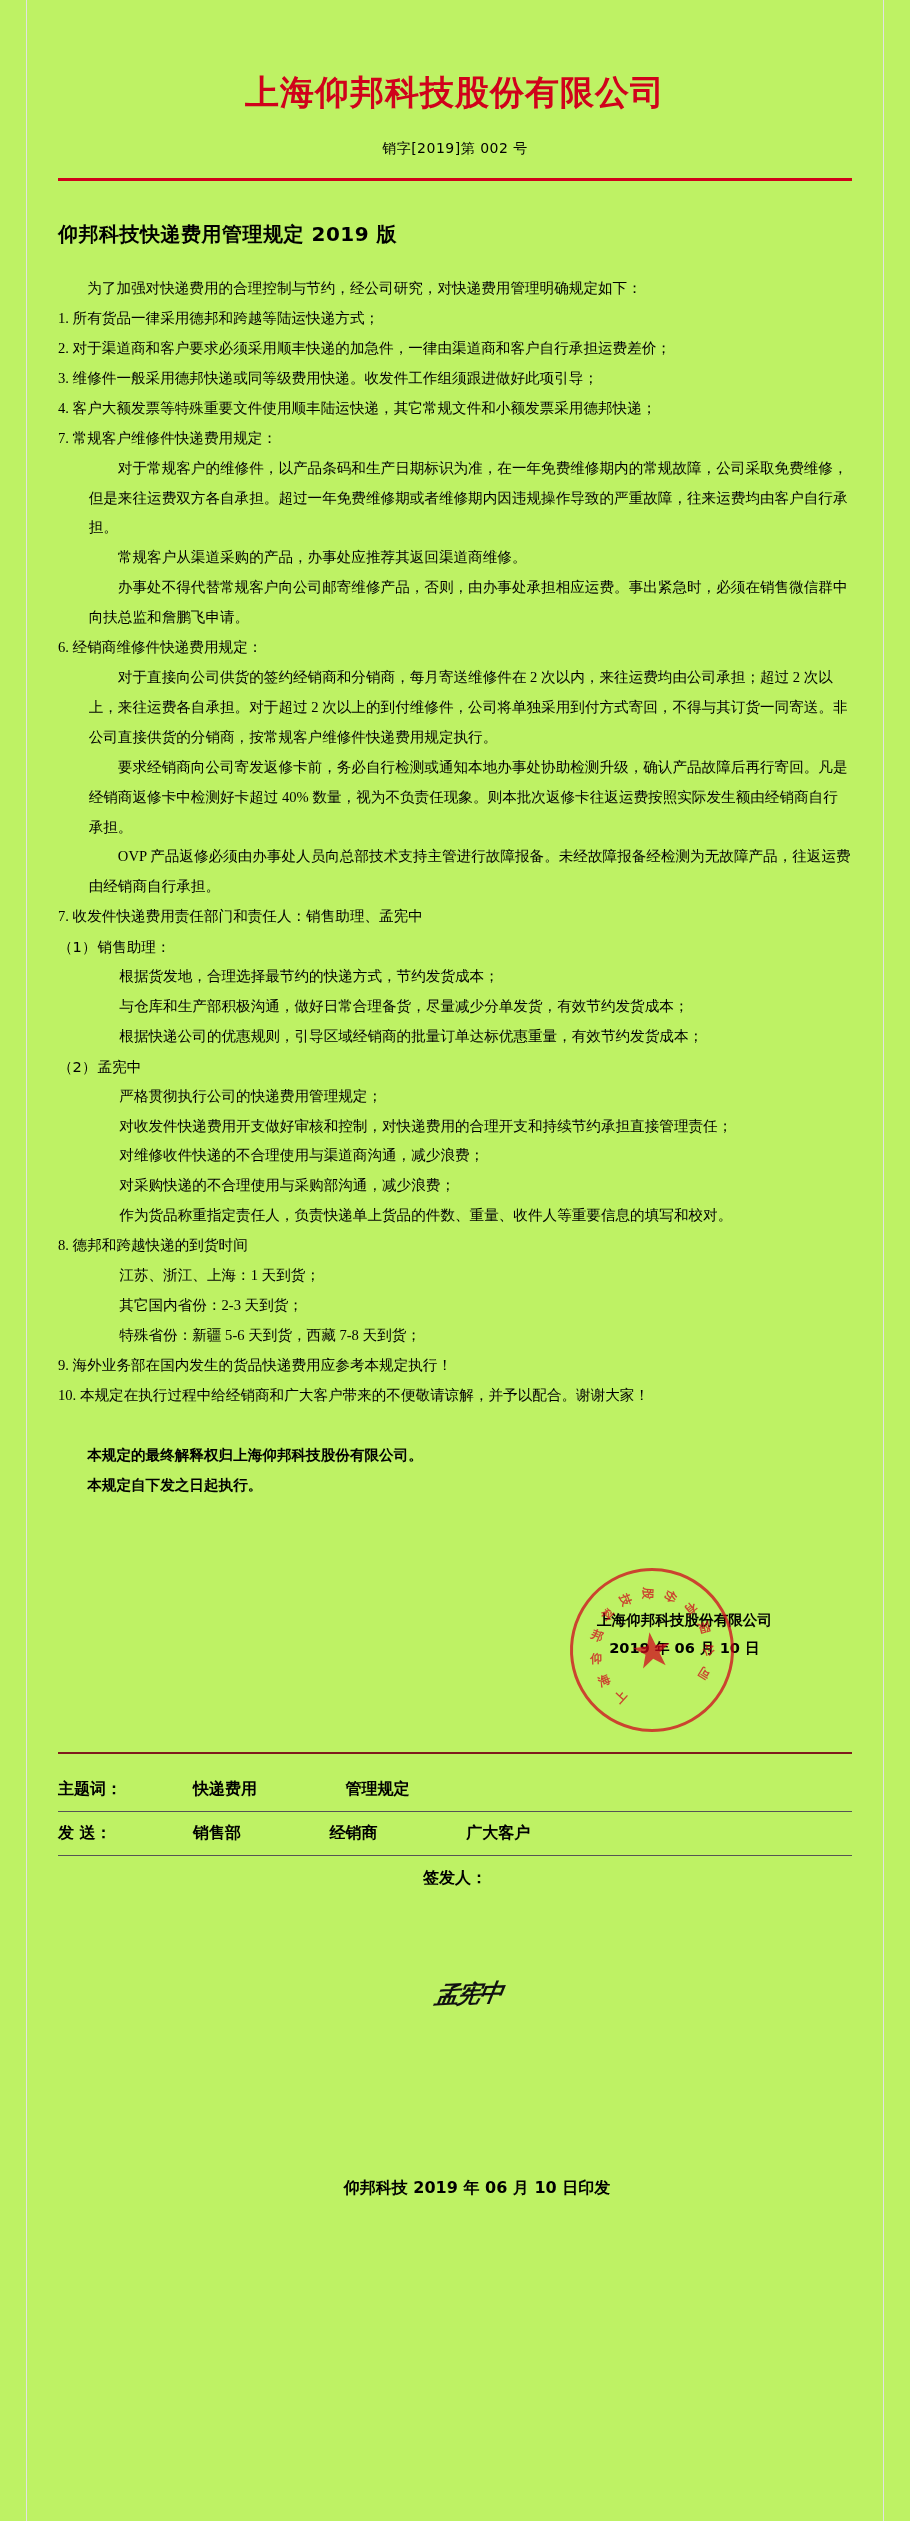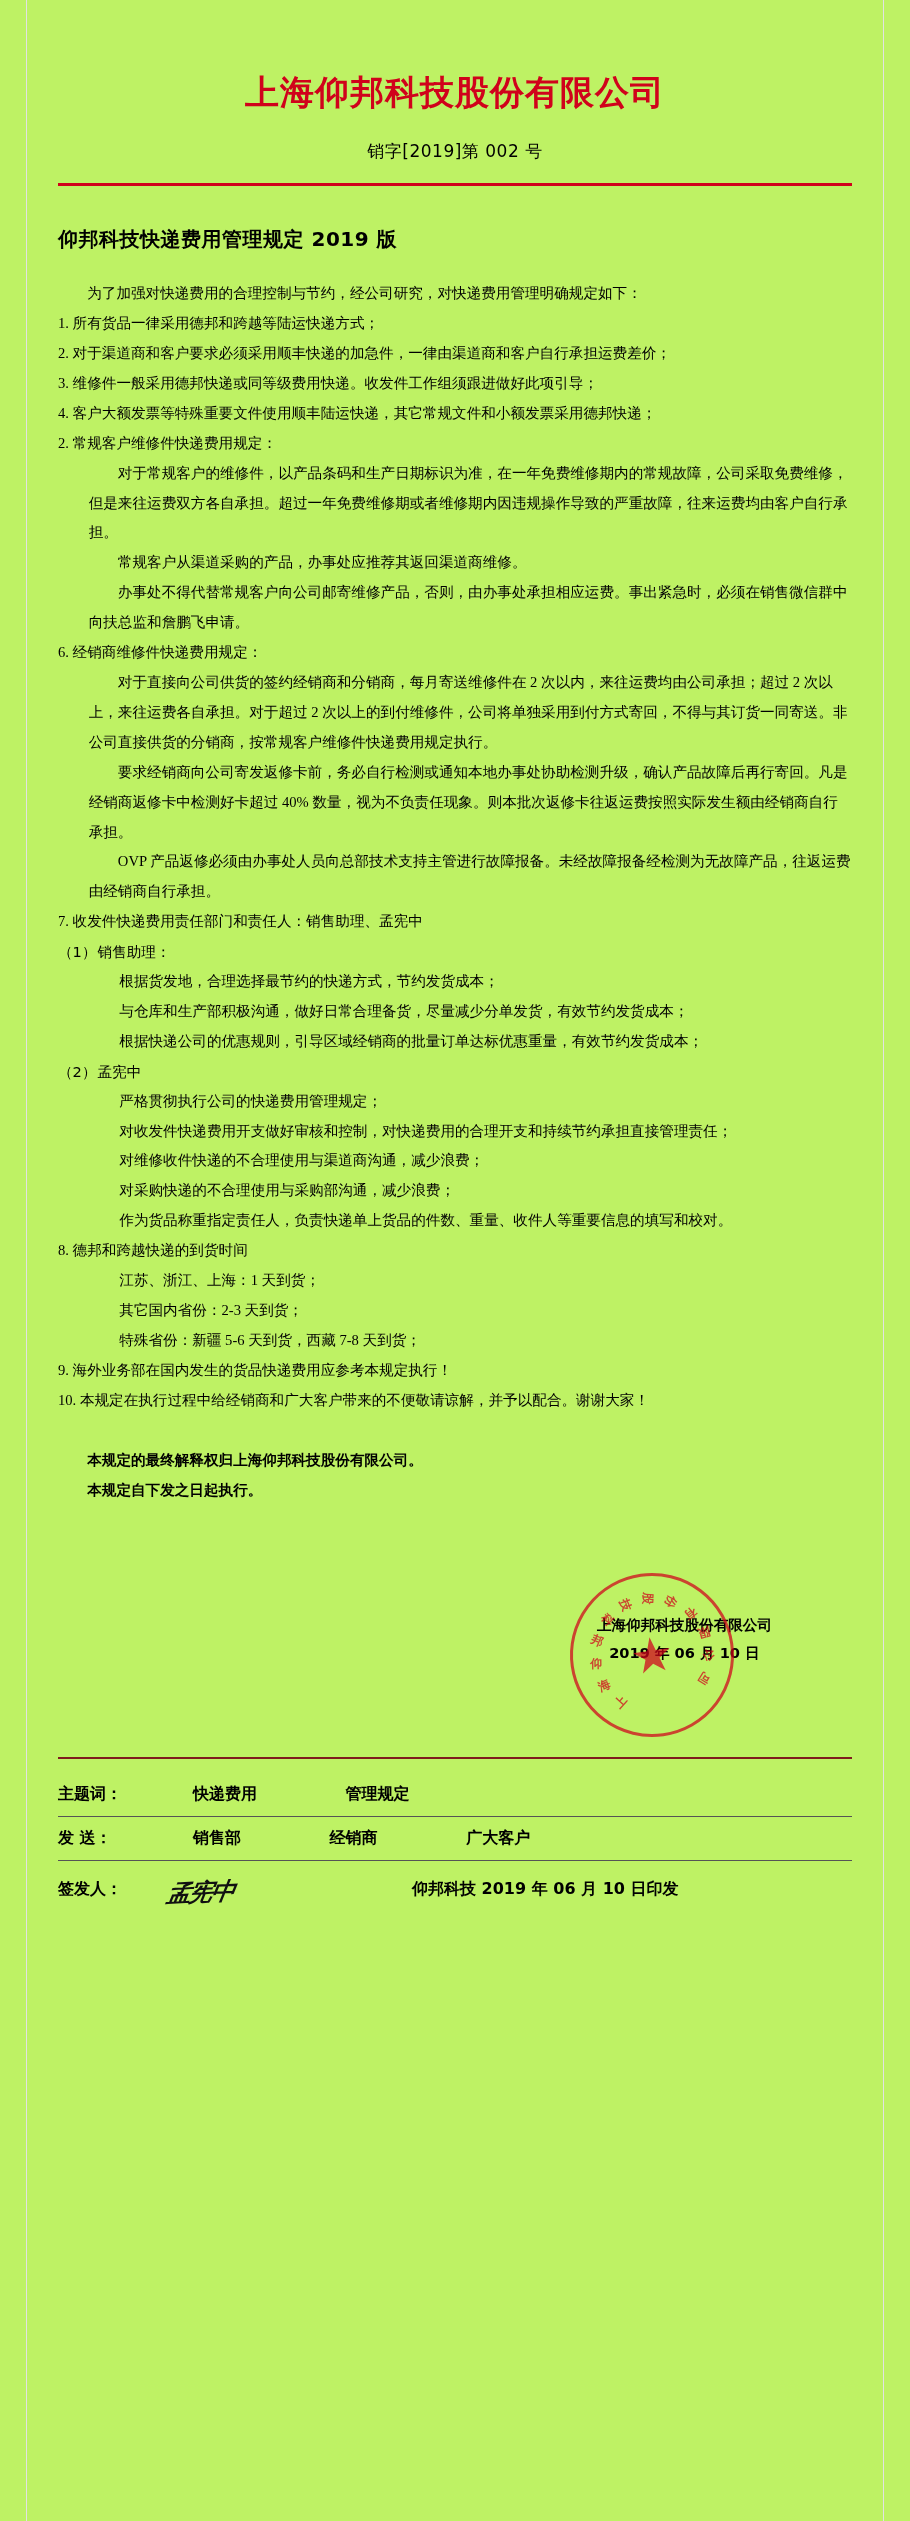--- a/index.html
+++ b/index.html
@@ -26,21 +26,21 @@
   }
   .company-title {
     color: #d0021b;
     font-weight: bold;
     font-size: 34px;
     letter-spacing: 1px;
     line-height: 1.3;
   }
   .doc-number {
     margin-top: 26px;
-    font-size: 17px;
+    font-size: 14px;
     text-align: center;
     letter-spacing: 0.5px;
   }
   .red-rule {
     margin-top: 20px;
     border-top: 3px solid #d0021b;
     height: 0;
   }
   .doc-title {
     margin-top: 40px;
@@ -158,20 +158,21 @@
     margin-left: 25px;
   }
   .footer-divider {
     border-top: 1px solid #555;
     margin: 2px 0;
   }
   .sign-row {
     display: flex;
     align-items: center;
     padding: 10px 0 22px 0;
+    flex-direction: column;
   }
   .sign-label { flex: 0 0 110px; }
   .signature {
     flex: 0 0 200px;
     font-family: "DejaVu Serif", "Liberation Serif", serif;
     font-style: italic;
     font-size: 24px;
     color: #111;
     transform: skewX(-12deg) rotate(-3deg);
     letter-spacing: -2px;
@@ -208,21 +209,21 @@
   <div class="doc-title">仰邦科技快递费用管理规定  2019 版</div>
 
   <div class="body-content">
 
     <p class="para indent2">为了加强对快递费用的合理控制与节约，经公司研究，对快递费用管理明确规定如下：</p>
 
     <p class="para">1. 所有货品一律采用德邦和跨越等陆运快递方式；</p>
     <p class="para">2. 对于渠道商和客户要求必须采用顺丰快递的加急件，一律由渠道商和客户自行承担运费差价；</p>
     <p class="para">3. 维修件一般采用德邦快递或同等级费用快递。收发件工作组须跟进做好此项引导；</p>
     <p class="para">4. 客户大额发票等特殊重要文件使用顺丰陆运快递，其它常规文件和小额发票采用德邦快递；</p>
-    <p class="para">2. 常规客户维修件快递费用规定：</p>
+    <p class="para">7. 常规客户维修件快递费用规定：</p>
 
     <p class="para sub-indent indent2">对于常规客户的维修件，以产品条码和生产日期标识为准，在一年免费维修期内的常规故障，公司采取免费维修，但是来往运费双方各自承担。超过一年免费维修期或者维修期内因违规操作导致的严重故障，往来运费均由客户自行承担。</p>
     <p class="para sub-indent indent2">常规客户从渠道采购的产品，办事处应推荐其返回渠道商维修。</p>
     <p class="para sub-indent indent2">办事处不得代替常规客户向公司邮寄维修产品，否则，由办事处承担相应运费。事出紧急时，必须在销售微信群中向扶总监和詹鹏飞申请。</p>
 
     <p class="para">6. 经销商维修件快递费用规定：</p>
     <p class="para sub-indent indent2">对于直接向公司供货的签约经销商和分销商，每月寄送维修件在 2 次以内，来往运费均由公司承担；超过 2 次以上，来往运费各自承担。对于超过 2 次以上的到付维修件，公司将单独采用到付方式寄回，不得与其订货一同寄送。非公司直接供货的分销商，按常规客户维修件快递费用规定执行。</p>
     <p class="para sub-indent indent2">要求经销商向公司寄发返修卡前，务必自行检测或通知本地办事处协助检测升级，确认产品故障后再行寄回。凡是经销商返修卡中检测好卡超过 40% 数量，视为不负责任现象。则本批次返修卡往返运费按照实际发生额由经销商自行承担。</p>
     <p class="para sub-indent indent2">OVP 产品返修必须由办事处人员向总部技术支持主管进行故障报备。未经故障报备经检测为无故障产品，往返运费由经销商自行承担。</p>
 

